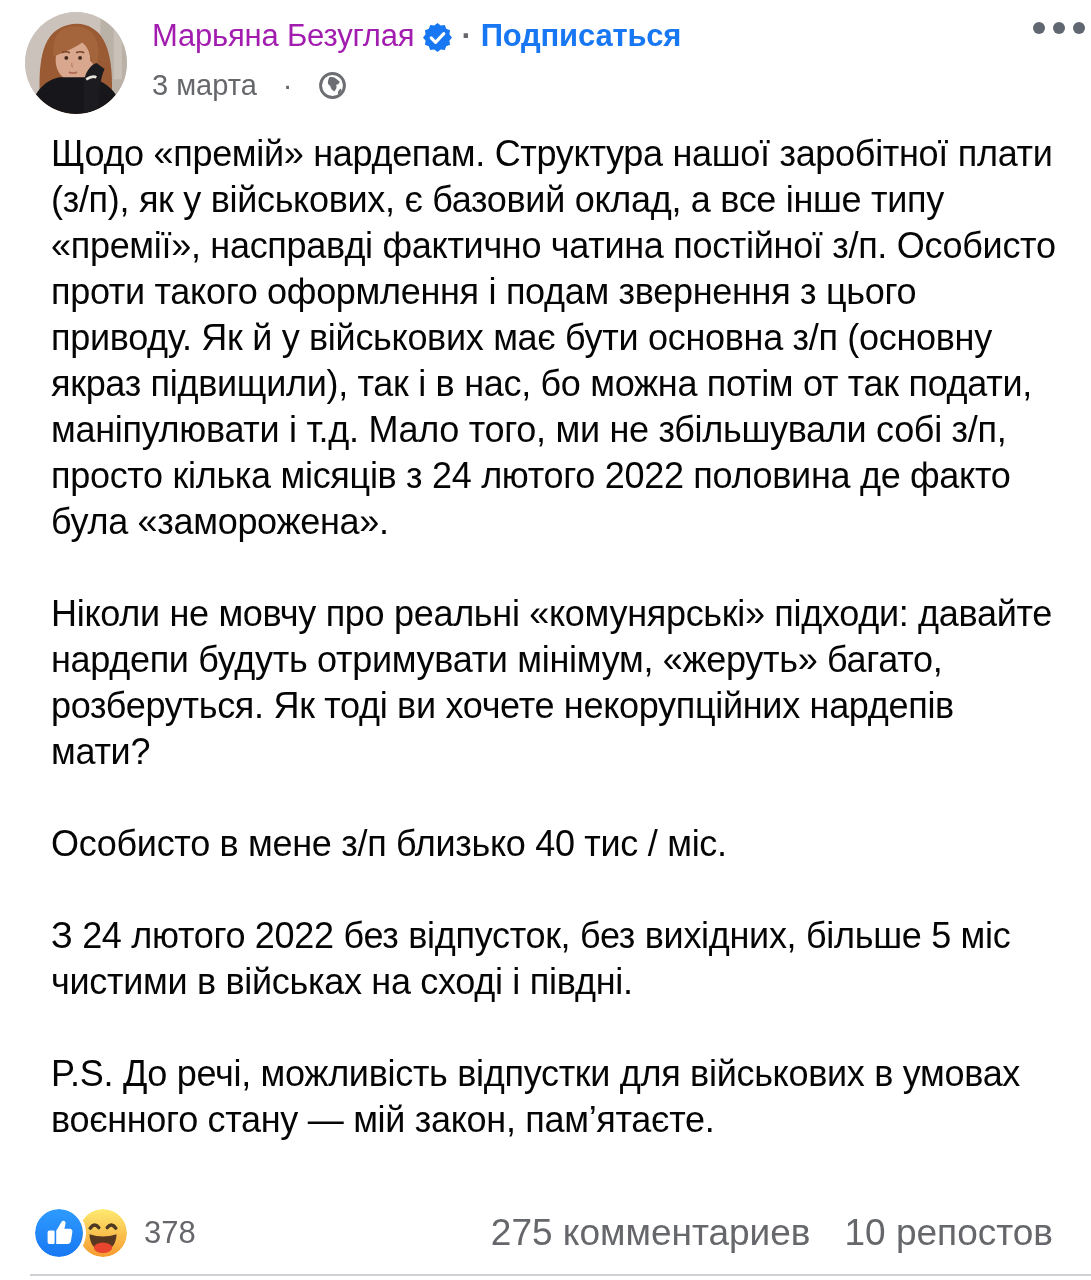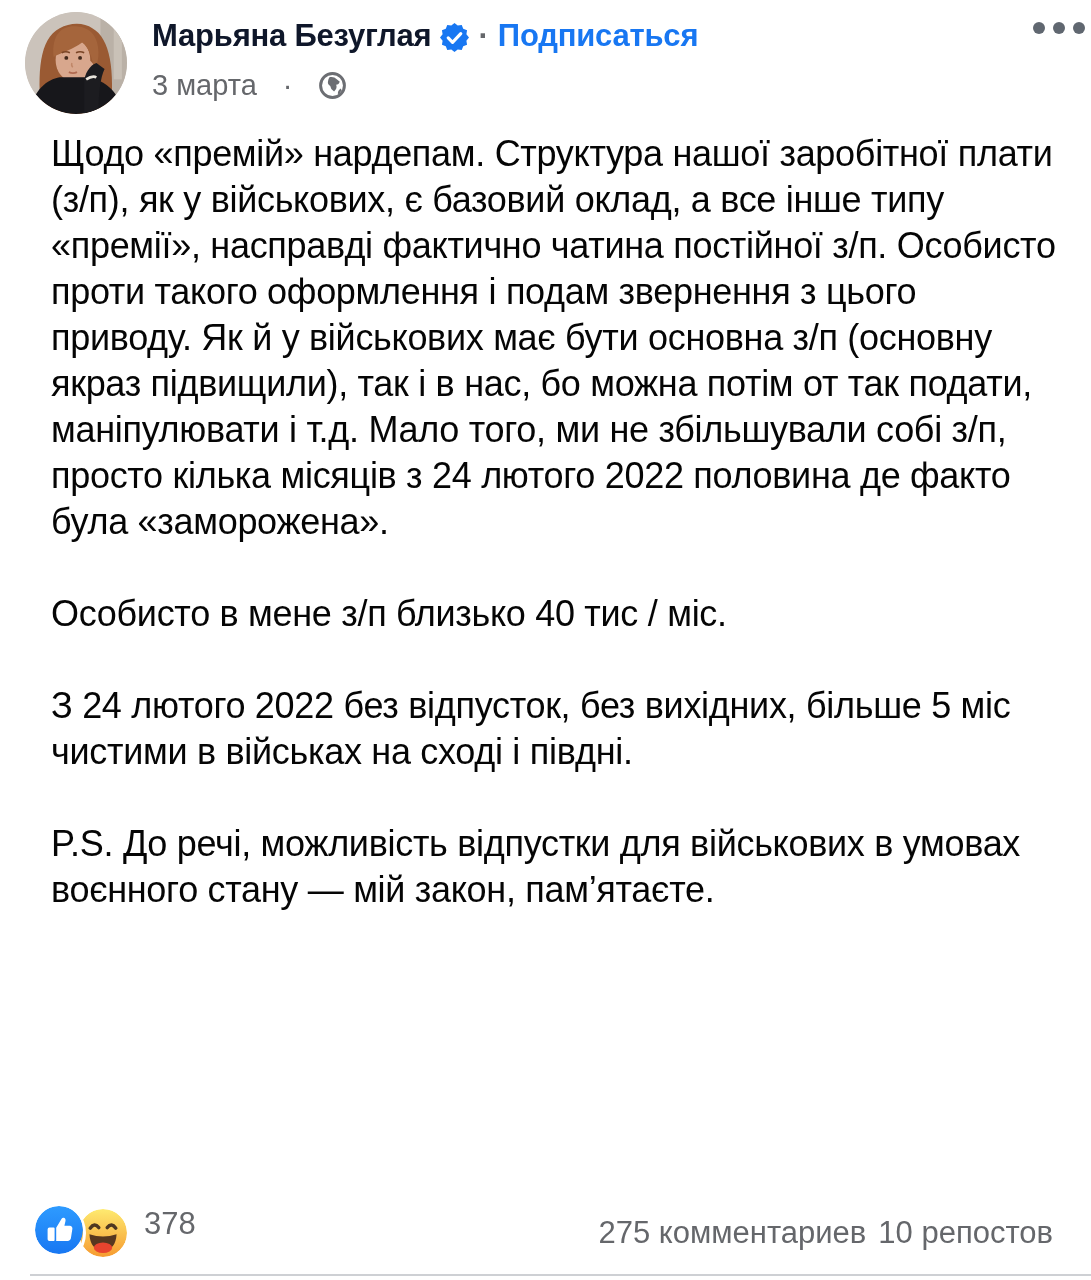--- a/index.html
+++ b/index.html
@@ -15,21 +15,21 @@
 
   
   .header { position: absolute; top: 12px; left: 25px; right: 14px; height: 108px; }
   .avatar {
     position: absolute; left: 0; top: 0;
     width: 102px; height: 102px; border-radius: 50%;
     overflow: hidden; background: #cbc3bb;
   }
   .header-text { position: absolute; left: 127px; top: 4px; }
   .name-row { display: flex; align-items: center; gap: 9px; height: 40px; }
-  .author-name { font-size: 31px; font-weight: 700; color: #0f172a; letter-spacing: -0.2px; }
+  .author-name { font-size: 31px; font-weight: 400; color: #a21caf; letter-spacing: -0.2px; }
   .badge { width: 29px; height: 29px; display: inline-block; margin-top: 3px; }
   .dot-sep { color: #65676b; font-size: 31px; font-weight: 700; }
   .follow-link { font-size: 31px; font-weight: 600; color: #1877F2; letter-spacing: -0.2px; }
   .date-row { display: flex; align-items: center; gap: 26px; margin-top: 13px; color: #65676b; font-size: 29px; }
   .globe { width: 27px; height: 27px; display: inline-block; }
   .menu-dots { position: absolute; right: 0; top: 16px; display: flex; gap: 8px; padding: 6px; cursor: pointer; }
   .menu-dots span { width: 12px; height: 12px; border-radius: 50%; background: #606770; }
 
   
   .post-body {
@@ -37,26 +37,26 @@
     font-size: 36px; line-height: 46px; color: #050505; letter-spacing: -0.3px;
   }
   .post-body p { margin: 0 0 46px 0; }
   .post-body p:last-child { margin-bottom: 4px; }
 
   
   .footer {
     position: absolute; left: 35px; right: 38px; bottom: 22px; height: 50px;
     display: flex; align-items: center; justify-content: space-between;
   }
-  .reactions { display: flex; }
+  .reactions { display: flex; align-items: center; }
   .reaction-icon { width: 48px; height: 48px; border-radius: 50%; display: block; }
   .reaction-like { position: relative; z-index: 2; border: 3px solid #fff; border-radius: 50%; margin: -3px; }
   .reaction-haha { position: relative; z-index: 1; margin-left: -7px; border: 3px solid #fff; border-radius: 50%; }
   .reaction-count { margin-left: 14px; font-size: 31px; color: #65676b; }
-  .counts { display: flex; align-items: center; gap: 12px; font-size: 31px; color: #65676b; }
+  .counts { display: flex; align-items: center; gap: 34px; font-size: 37px; color: #65676b; }
   .divider { position: absolute; left: 30px; right: 0; bottom: 4px; height: 2px; background: #ced0d4; }
 </style>
 </head>
 <body>
 
 <div class="post">
 
   <div class="header">
 
     <div class="avatar">
@@ -114,20 +114,21 @@
   </div>
 
   <div class="menu-dots">
     <span></span>
     <span></span>
     <span></span>
   </div>
 
   <div class="post-body">
     <p>Щодо «премій» нардепам. Структура нашої заробітної плати (з/п), як у військових, є базовий оклад, а все інше типу «премії», насправді фактично чатина постійної з/п. Особисто проти такого оформлення і подам звернення з цього приводу. Як й у військових має бути основна з/п (основну якраз підвищили), так і в нас, бо можна потім от так подати, маніпулювати і т.д. Мало того, ми не збільшували собі з/п, просто кілька місяців з 24 лютого 2022 половина де факто була «заморожена».</p>
+    <p>Ніколи не мовчу про реальні «комунярські» підходи: давайте нардепи будуть отримувати мінімум, «жеруть» багато, розберуться. Як тоді ви хочете некорупційних нардепів мати?</p>
     <p>Особисто в мене з/п близько 40 тис / міс.</p>
     <p>З 24 лютого 2022 без відпусток, без вихідних, більше 5 міс чистими в військах на сході і півдні.</p>
     <p>P.S. До речі, можливість відпустки для військових в умовах воєнного стану — мій закон, пам’ятаєте.</p>
   </div>
 
   <div class="footer">
     <div class="reactions">
       <span class="reaction-like">
         <svg class="reaction-icon" viewBox="0 0 24 24">
           <defs>

